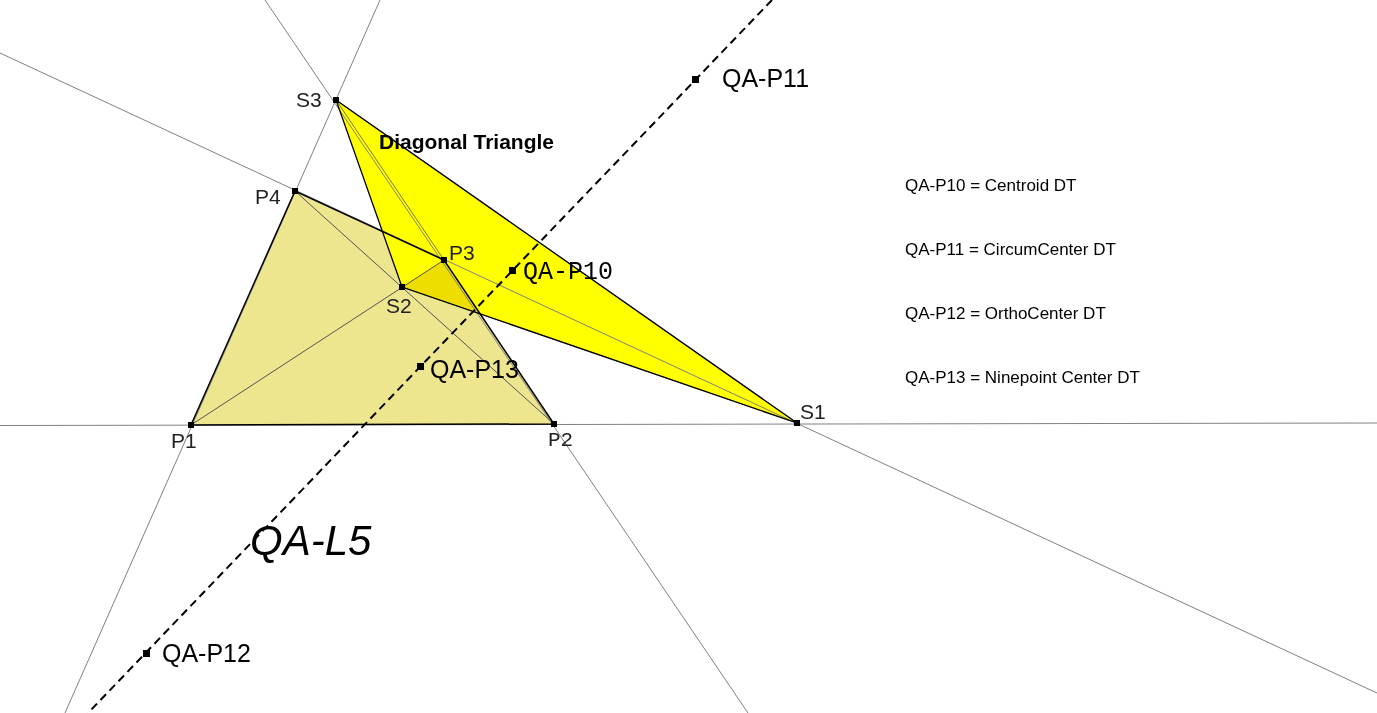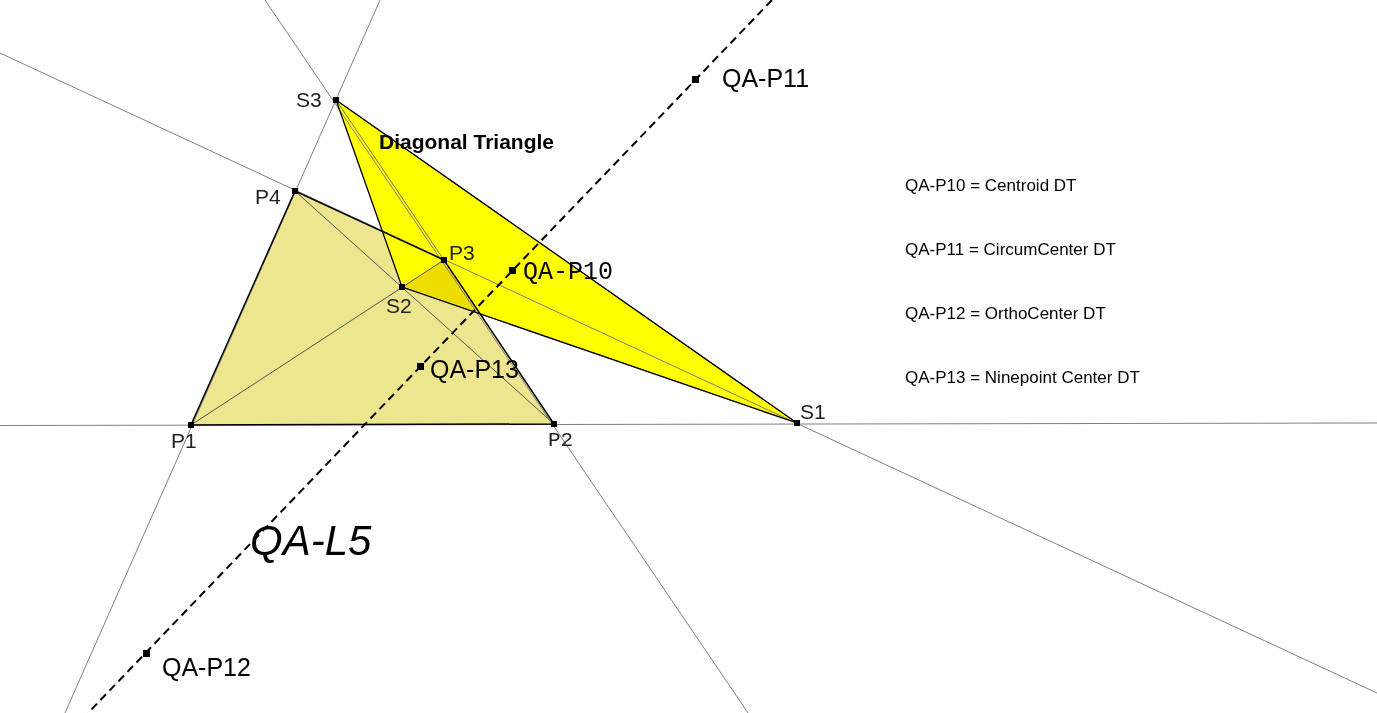--- a/index.html
+++ b/index.html
@@ -58,21 +58,21 @@
 <div class="lbl pt-lbl" style="left:171px;top:430px;">P1</div>
 <div class="lbl pt-lbl" style="left:548px;top:430px;font-family:Liberation Mono, monospace;">P2</div>
 <div class="lbl pt-lbl" style="left:449px;top:242px;">P3</div>
 <div class="lbl pt-lbl" style="left:255px;top:186px;">P4</div>
 <div class="lbl pt-lbl" style="left:800px;top:401px;">S1</div>
 <div class="lbl pt-lbl" style="left:386px;top:295px;">S2</div>
 <div class="lbl pt-lbl" style="left:296px;top:89px;">S3</div>
 
 <div class="lbl qa-lbl" style="left:523px;top:260px;font-family:Liberation Mono, monospace;">QA-P10</div>
 <div class="lbl qa-lbl" style="left:722px;top:66px;">QA-P11</div>
-<div class="lbl qa-lbl" style="left:162px;top:641px;margin-top:14px;">QA-P12</div>
+<div class="lbl qa-lbl" style="left:162px;top:641px;">QA-P12</div>
 <div class="lbl qa-lbl" style="left:430px;top:357px;">QA-P13</div>
 
 <div class="lbl title-lbl" style="left:379px;top:131px;font-weight:bold;">Diagonal Triangle</div>
 <div class="lbl line-lbl" style="left:250px;top:520px;">QA-L5</div>
 
 <div>
   <div class="lbl legend-item" style="left:905px;top:177px;">QA-P10 = Centroid DT</div>
   <div class="lbl legend-item" style="left:905px;top:241px;">QA-P11 = CircumCenter DT</div>
   <div class="lbl legend-item" style="left:905px;top:305px;">QA-P12 = OrthoCenter DT</div>
   <div class="lbl legend-item" style="left:905px;top:369px;">QA-P13 = Ninepoint Center DT</div>

